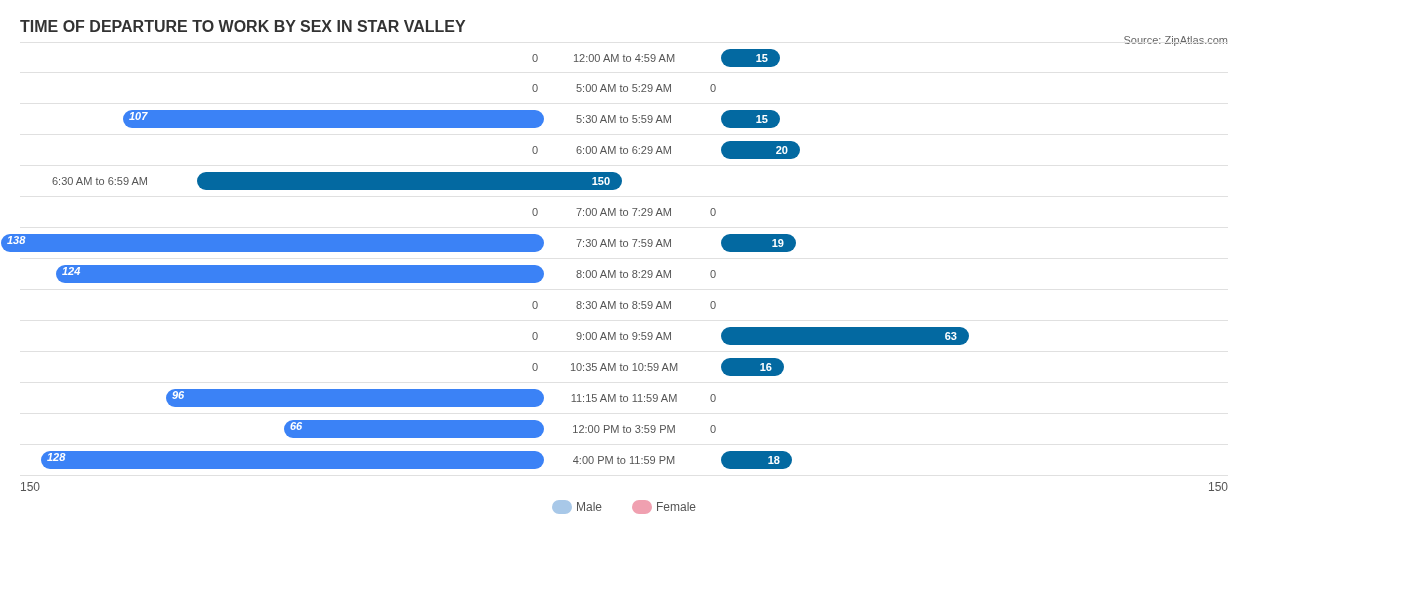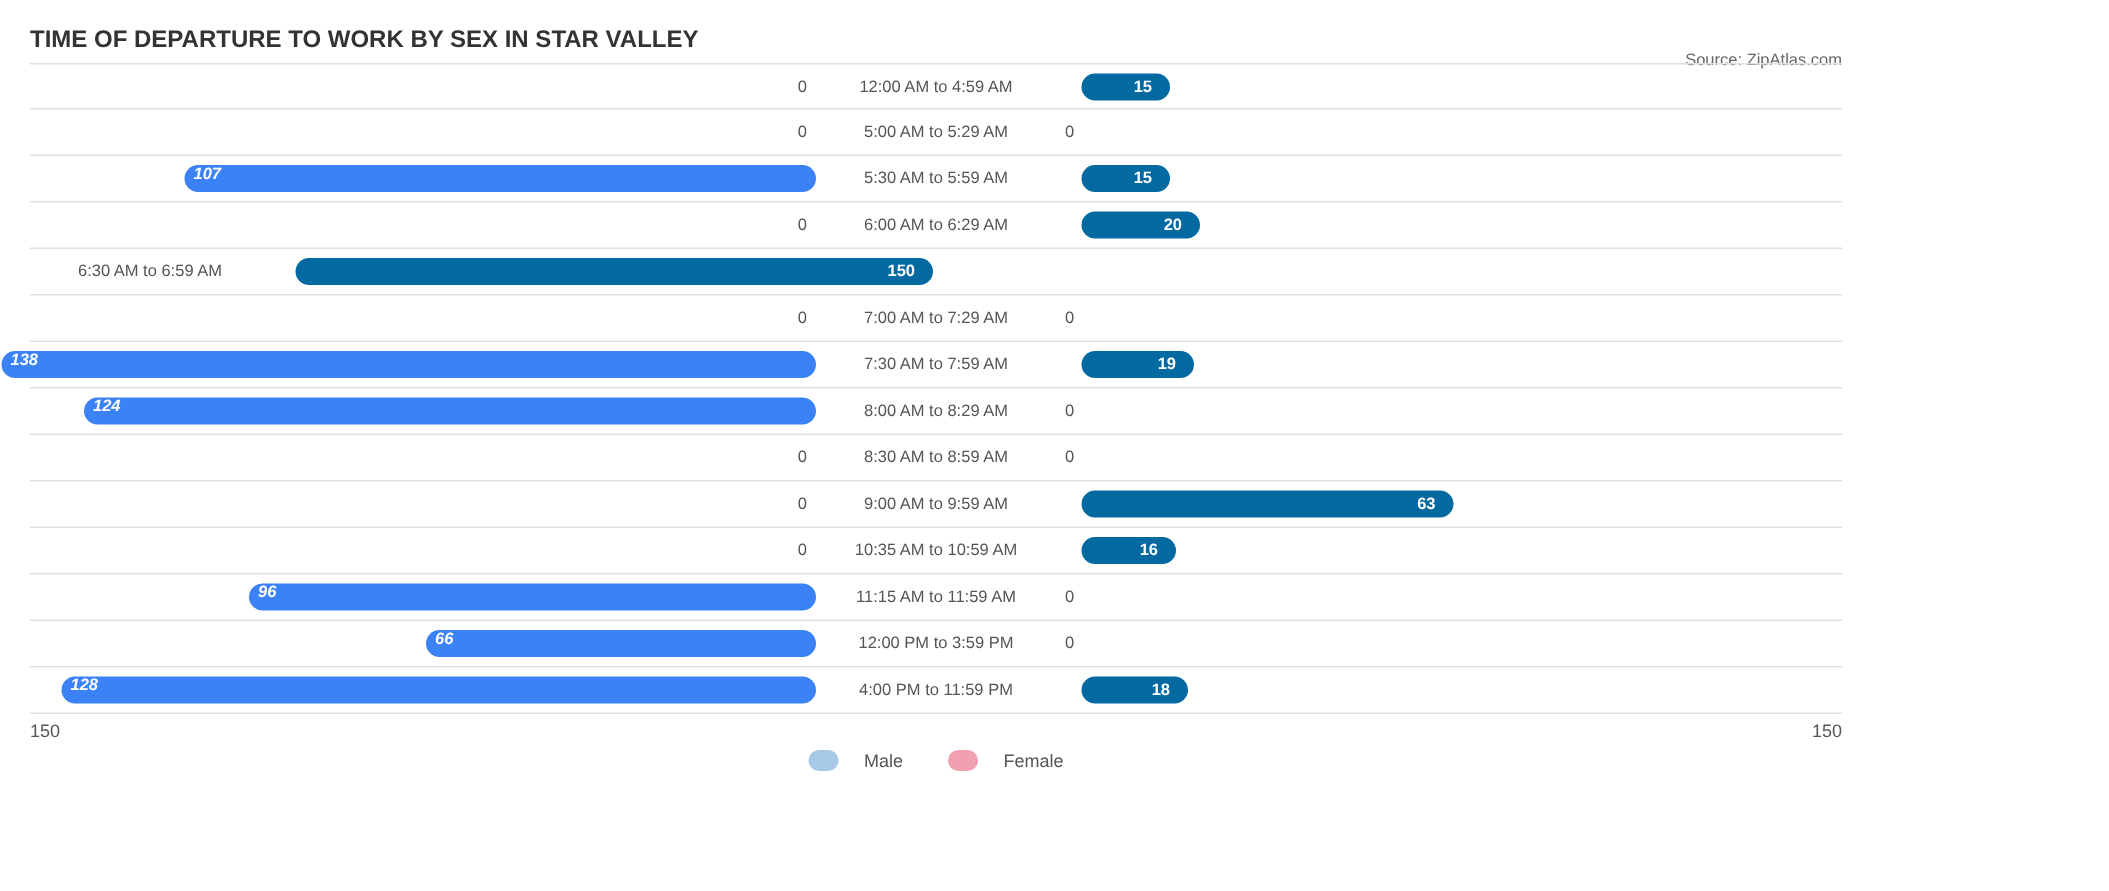--- a/index.html
+++ b/index.html
@@ -130,21 +130,21 @@
     }
     .legend {
       display: flex;
       justify-content: center;
       margin-top: 6px;
       gap: 30px;
     }
     .legend-item {
       display: flex;
       align-items: flex-end;
-      gap: 17px;
+      gap: 4px;
       font-size: 12px;
       color: #555;
     }
     .legend-box {
       width: 20px;
       height: 14px;
       border-radius: 7px;
     }
     
     

